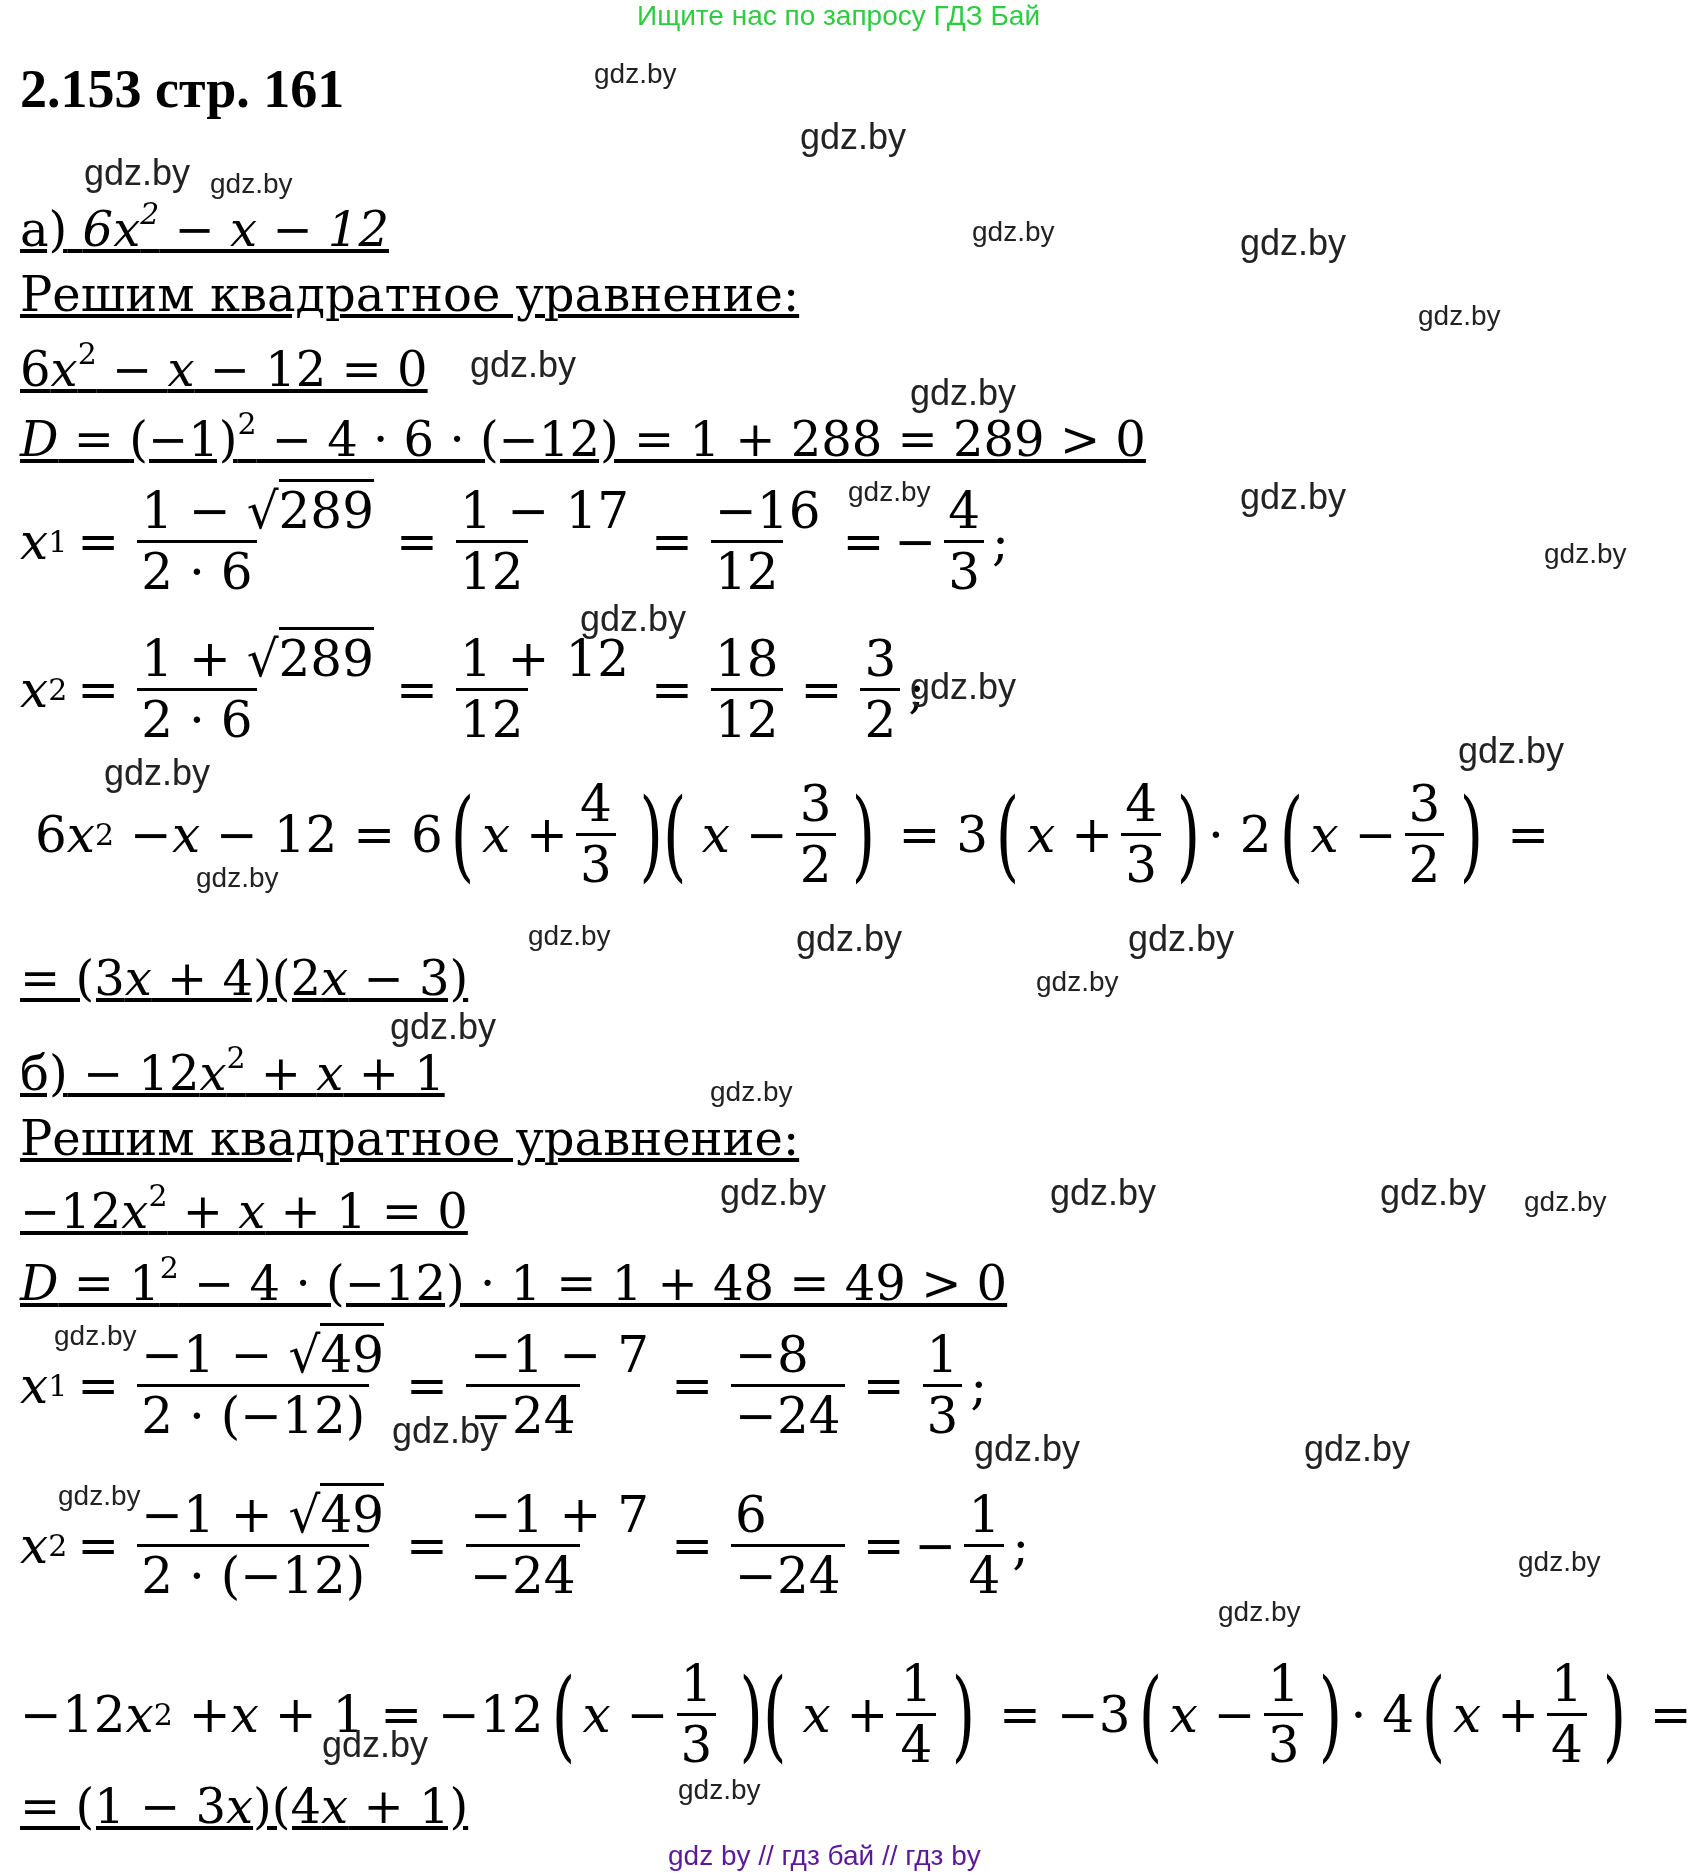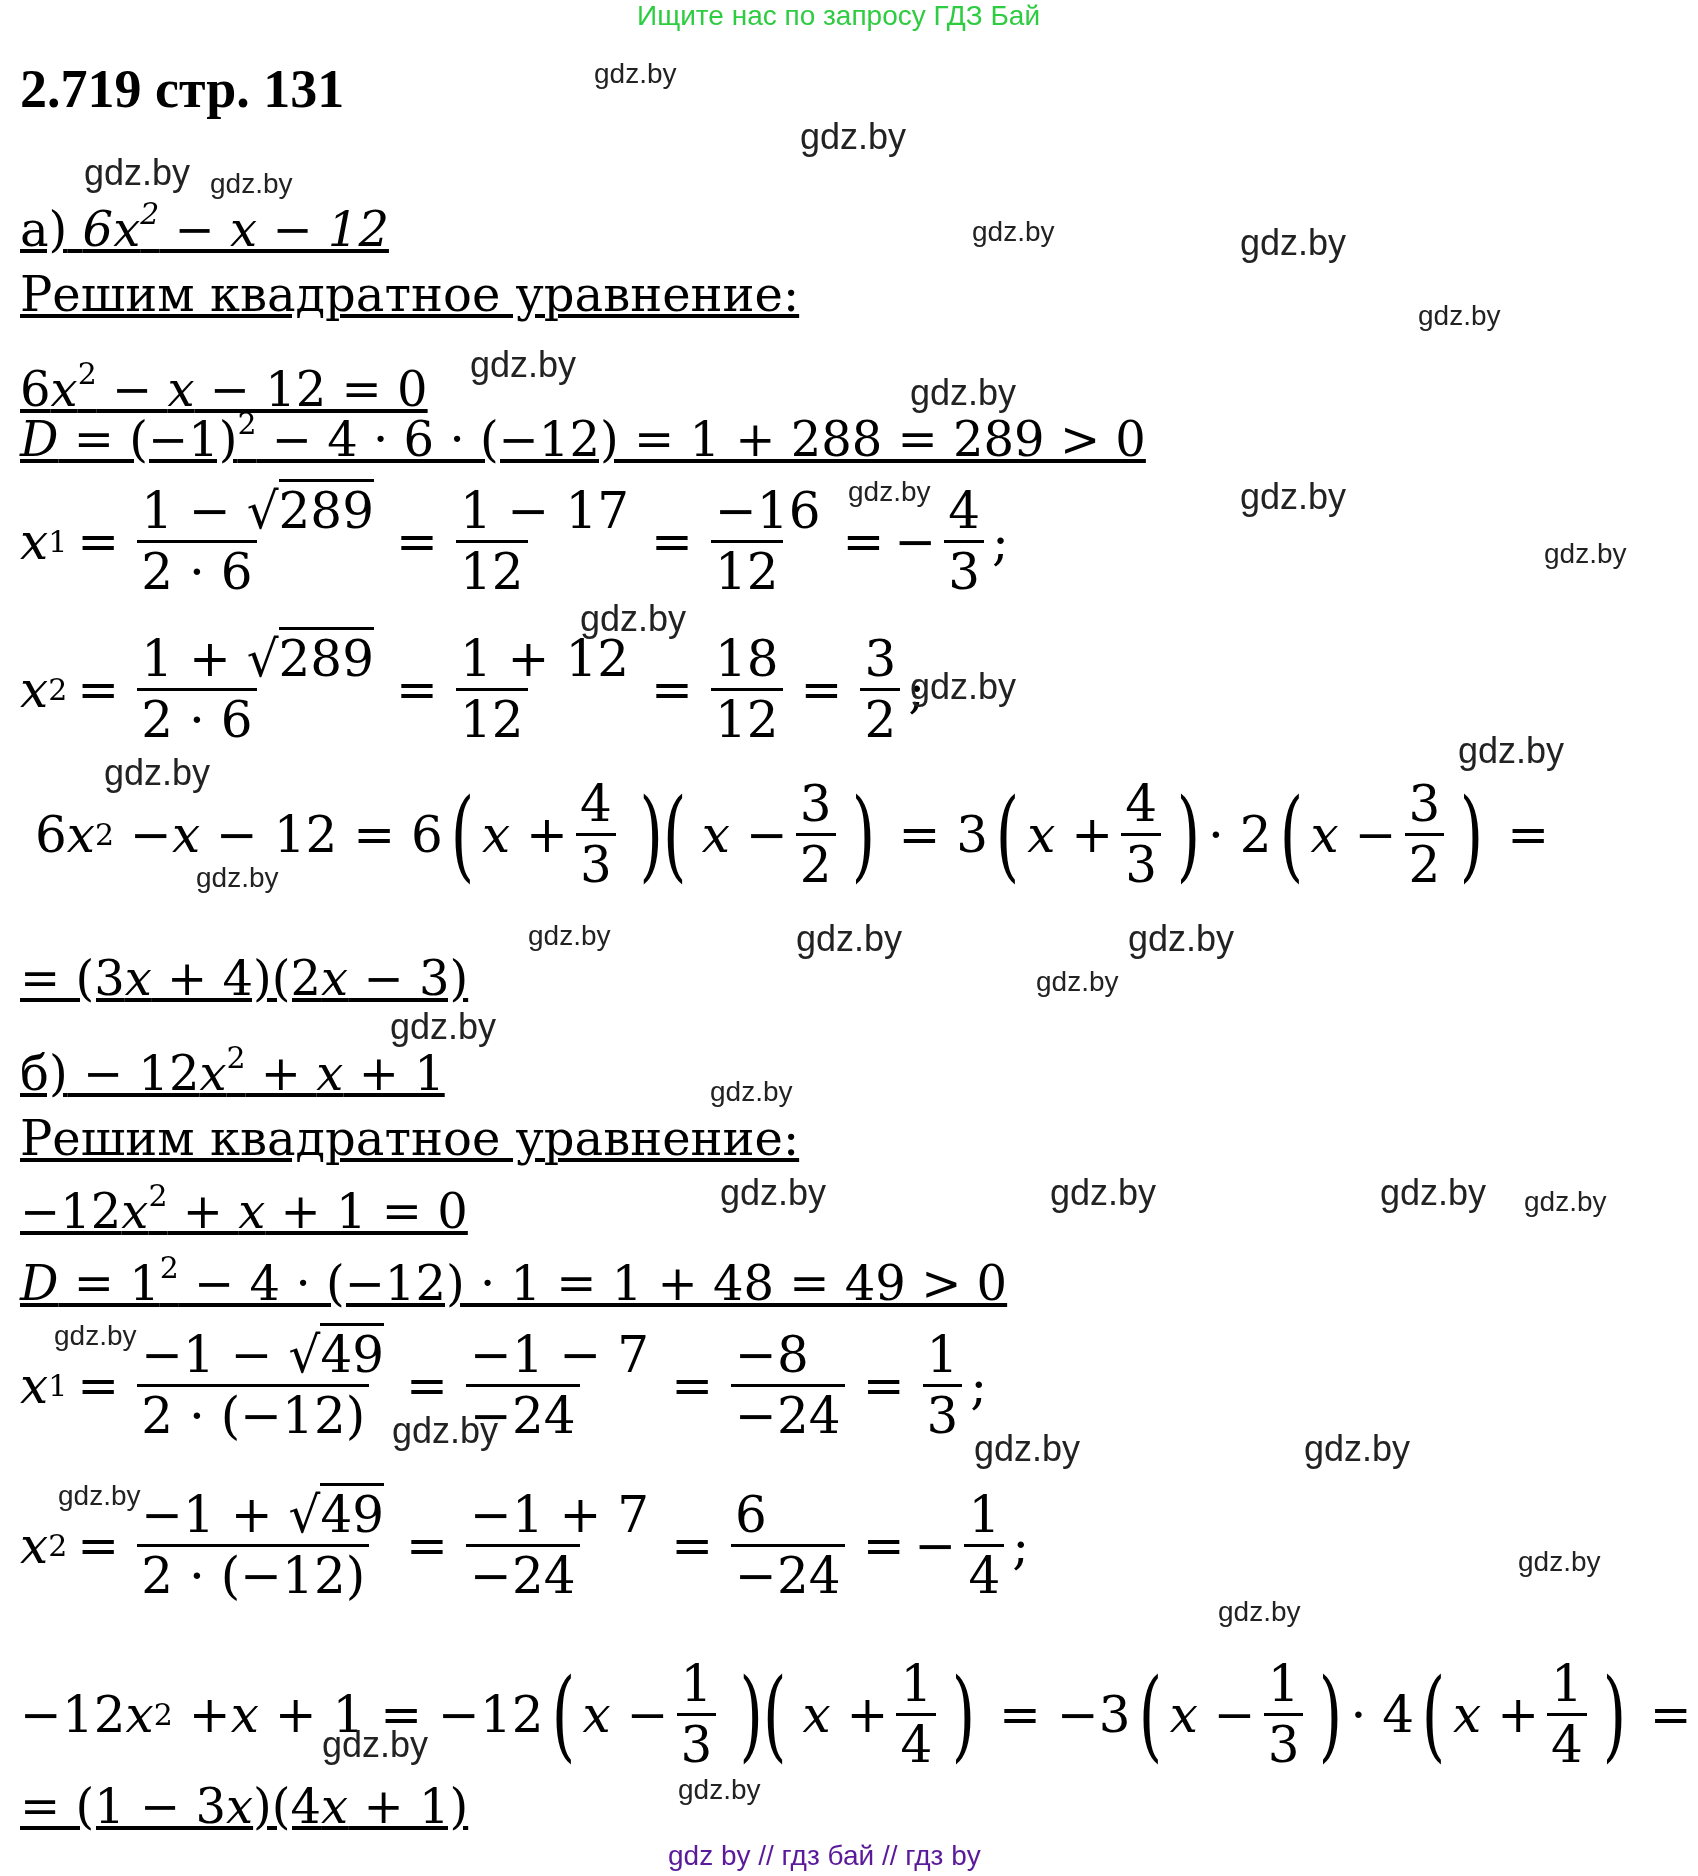--- a/index.html
+++ b/index.html
@@ -20,25 +20,25 @@
   .frac .d { border-top:3px solid #000; padding:0 4px; }
   .sq { border-top:3px solid #000; }
   .big { font-size:100px; font-weight:200; line-height:1; transform:scaleX(0.6); display:inline-block; }
   .op { margin:0 10px; }
   .footer { font-family:"Liberation Sans", sans-serif; color:#5a1a9a; font-size:28px; }
 </style>
 </head>
 <body>
 
 <div class="abs banner" style="left:637px;top:0px;">Ищите нас по запросу ГДЗ Бай</div>
-<div class="abs title" style="left:20px;top:58px;">2.719 стр. 131</div>
+<div class="abs title" style="left:20px;top:58px;">2.153 стр. 161</div>
 
 <div class="abs txt" style="left:20px;top:196px;"><span>а)</span> <i>6x<sup>2</sup> − x − 12</i></div>
 <div class="abs txt" style="left:20px;top:266px;">Решим квадратное уравнение:</div>
-<div class="abs txt" style="left:20px;top:336px;margin-top:20px;">6<i>x</i><sup>2</sup> − <i>x</i> − 12 = 0</div>
+<div class="abs txt" style="left:20px;top:336px;">6<i>x</i><sup>2</sup> − <i>x</i> − 12 = 0</div>
 <div class="abs txt" style="left:20px;top:406px;"><i>D</i> = (−1)<sup>2</sup> − 4 · 6 · (−12) = 1 + 288 = 289 &gt; 0</div>
 
 <div class="abs math" style="left:20px;top:482px;">
   <i>x</i><sub>1</sub><span class="op">=</span>
   <span class="frac">
       <span class="n">1 − √<span class="sq">289</span></span>
       <span class="d">2 · 6</span>
     </span><span class="op">=</span>
   <span class="frac">
       <span class="n">1 − 17</span>

